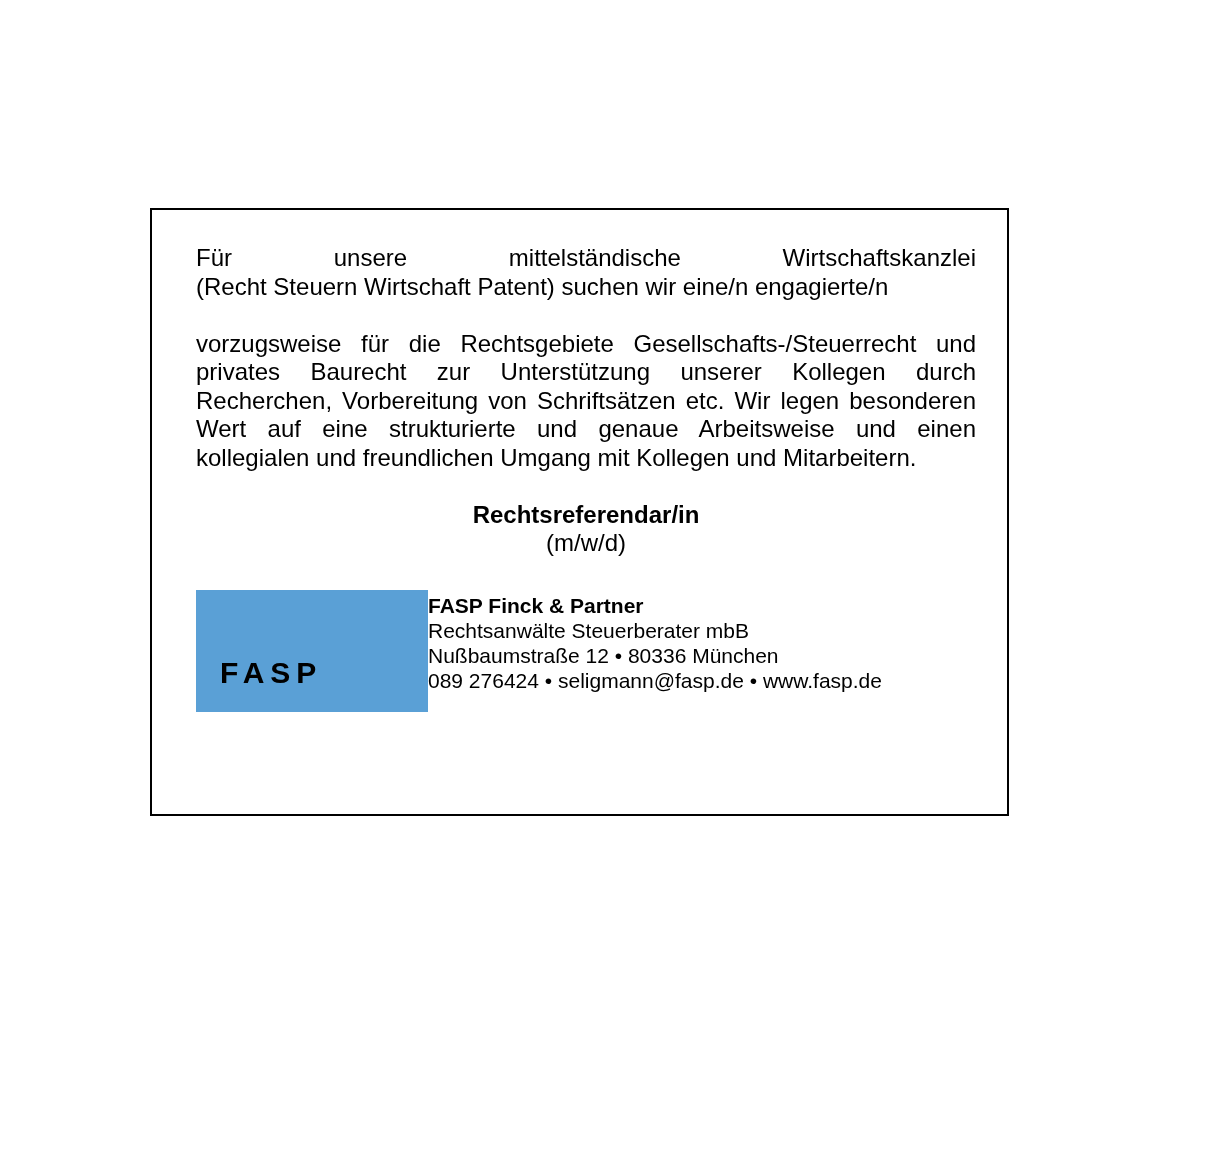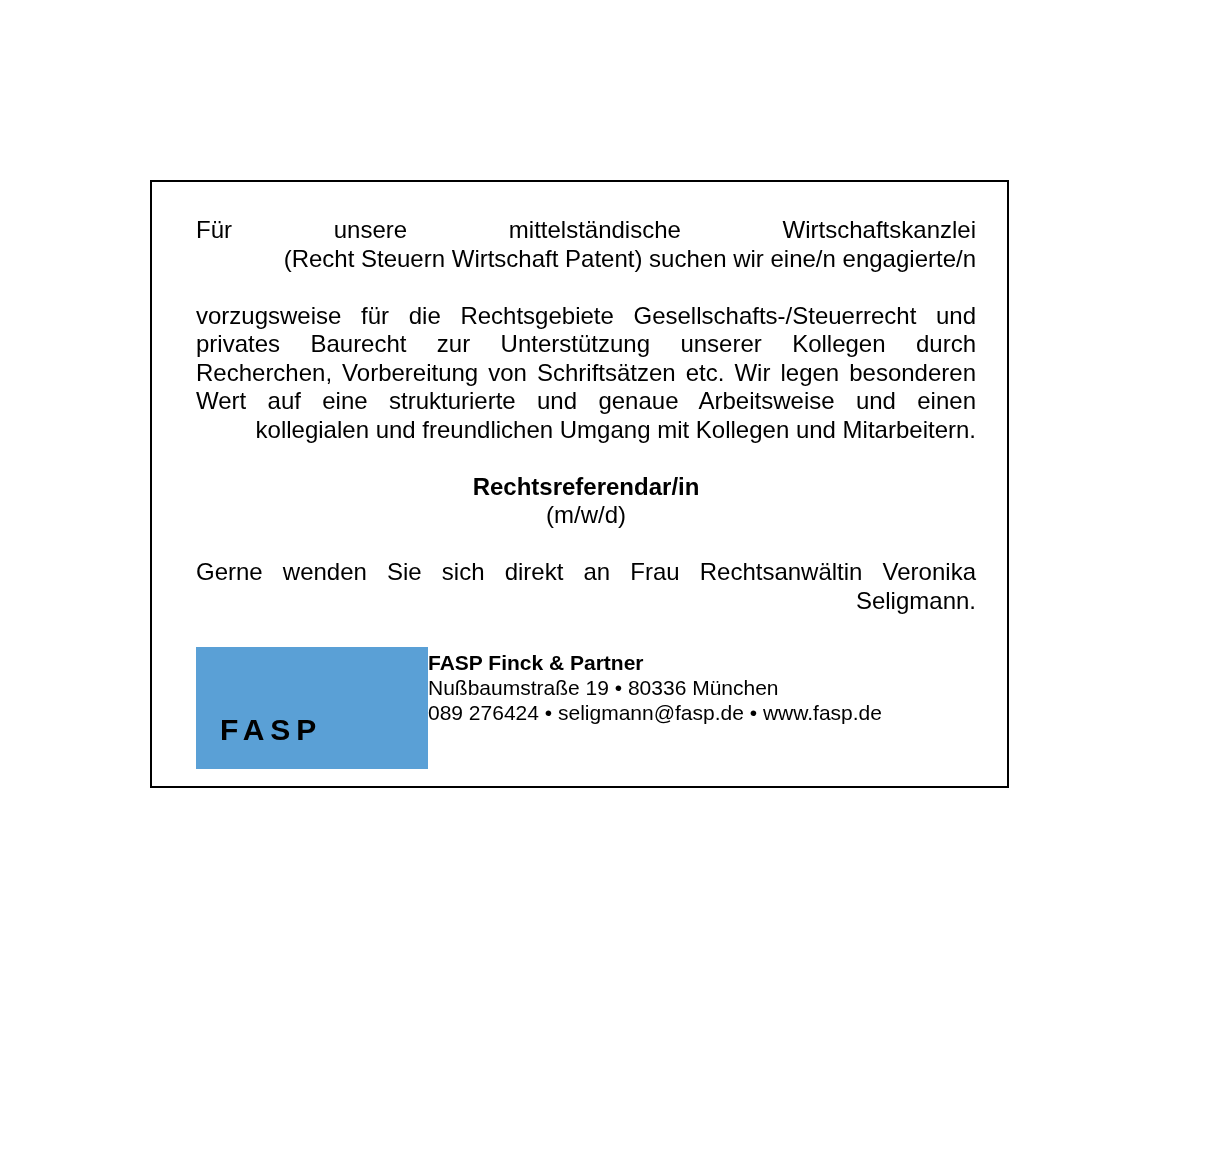--- a/index.html
+++ b/index.html
@@ -8,41 +8,41 @@
     background: #ffffff;
     width: 1227px;
     height: 1175px;
     font-family: "Liberation Sans", sans-serif;
     color: #000000;
     position: relative;
   }
   .ad-box {
     position: absolute;
     left: 150px;
-    top: 180px;
+    top: 208px;
     width: 859px;
     height: 608px;
     border: 2px solid #000000;
     box-sizing: border-box;
     padding: 34px 31px 0 44px;
     background: #ffffff;
   }
   .txt {
     font-size: 24px;
     line-height: 28.5px;
   }
   .para {
     margin: 0 0 28.5px 0;
   }
   .jline {
     text-align: justify;
     text-align-last: justify;
   }
   .lline {
-    text-align: right;
+    text-align: left;
   }
   .center {
     text-align: center;
   }
   .bold {
     font-weight: bold;
   }
   .footer {
     display: flex;
     align-items: flex-start;
@@ -87,29 +87,26 @@
     <div class="jline">Recherchen, Vorbereitung von Schriftsätzen etc. Wir legen besonderen</div>
     <div class="jline">Wert auf eine strukturierte und genaue Arbeitsweise und einen</div>
     <div class="lline">kollegialen und freundlichen Umgang mit Kollegen und Mitarbeitern.</div>
   </div>
 
   <div class="txt para center">
     <div class="bold">Rechtsreferendar/in</div>
     <div>(m/w/d)</div>
   </div>
 
-  <div class="txt">
-    <div class="jline">Gerne wenden Sie sich direkt an Frau Rechtsanwältin Veronika</div>
-    <div class="lline">Seligmann.</div>
-  </div>
 
   <div class="footer">
     <div class="logo" style="background: rgb(90, 160, 214);">
       <span class="logo-text">FASP</span>
     </div>
     <div class="footer-info">
       <div class="bold">FASP Finck &amp; Partner</div>
-      <div>Nußbaumstraße 19 • 80336 München</div>
+      <div>Rechtsanwälte Steuerberater mbB</div>
+      <div>Nußbaumstraße 12 • 80336 München</div>
       <div>089 276424 • seligmann@fasp.de • www.fasp.de</div>
     </div>
   </div>
 
 </div>
 
 </body></html>

